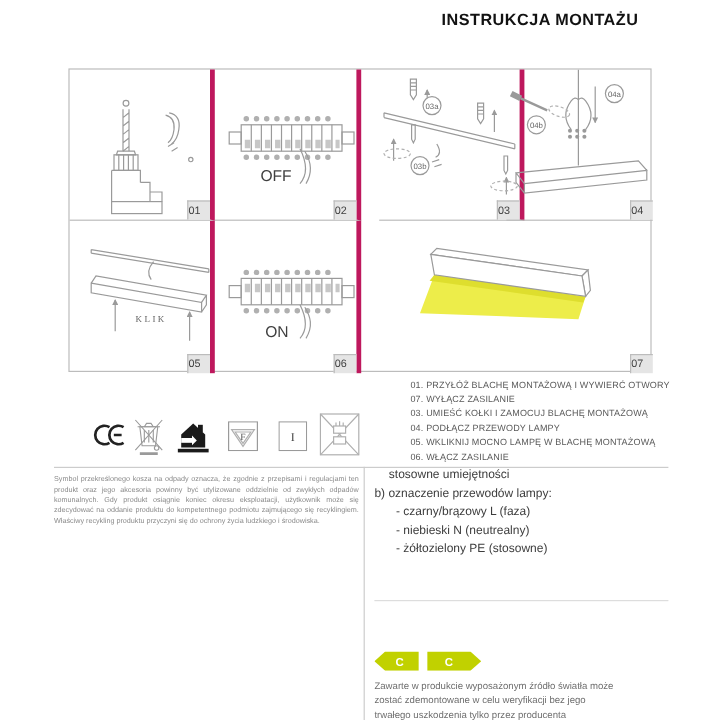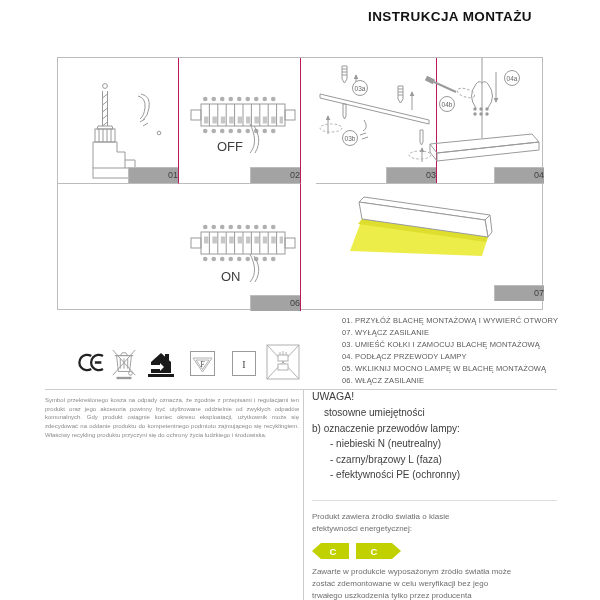--- a/index.html
+++ b/index.html
@@ -2,26 +2,26 @@
 <html><head>
 <meta charset="utf-8">
 <style>
   html,body{margin:0;padding:0;background:#fff;}
   .sheet{position:relative;width:600px;height:600px;background:#fff;overflow:hidden;
          font-family:"Liberation Sans",sans-serif;color:#3d3d3d;}
   .abs{position:absolute;}
   .title{left:300px;top:9px;width:300px;text-align:center;font-size:13.5px;font-weight:bold;
          color:#121212;letter-spacing:.4px;}
   .grid{left:57px;top:57px;width:486px;height:253px;border:1px solid #bcbcbc;box-sizing:border-box;}
-  .panel{position:absolute;box-sizing:border-box;border-right:1px solid #be185d;border-bottom:1px solid #bcbcbc;}
+  .panel{position:absolute;box-sizing:border-box;border-right:4px solid #be185d;border-bottom:1px solid #bcbcbc;}
   .panel.norb{border-right:none;}
   .panel.nobb{border-bottom:none;}
   .panel svg{position:absolute;left:0;top:0;}
   .num{position:absolute;right:0;bottom:0;width:18px;height:15px;border-top:1px solid #bcbcbc;
-       border-left:1px solid #bcbcbc;font-size:9px;line-height:15px;text-align:right;color:#3f3f3f;background:#a3a3a3;padding-left:31px;}
+       border-left:1px solid #bcbcbc;font-size:9px;line-height:15px;text-align:left;color:#3f3f3f;background:#e5e5e5;}
   .steps{left:318px;top:316px;width:240px;font-size:7.5px;color:#5a5a5a;letter-spacing:.15px;}
   .steps div{margin-bottom:3.1px;white-space:nowrap;padding-left:24px;}
   .smallprint{left:45px;top:396px;width:254px;font-size:6px;line-height:1.45;color:#8a8a8a;text-align:justify;}
   .hline{height:1px;background:#cccccc;}
   .vline{width:1px;background:#cccccc;}
   .notice{left:312px;top:390px;width:246px;font-size:10px;color:#3d3d3d;}
   .notice .t{font-size:10.5px;margin-bottom:5px;}
   .notice div{margin-bottom:4.6px;white-space:nowrap;}
   .ind1{padding-left:12px;}
   .ind2{padding-left:18px;}
@@ -132,39 +132,57 @@
             <circle cx="65" cy="56" r="1.7"></circle>
         </g>
         <circle cx="90" cy="20" r="7.5" fill="#fff" stroke="#9a9a9a"></circle>
         <text x="90" y="22.5" font-size="6.5" fill="#666" text-anchor="middle">04a</text>
         <circle cx="25" cy="46" r="7.5" fill="#fff" stroke="#9a9a9a"></circle>
         <text x="25" y="48.5" font-size="6.5" fill="#666" text-anchor="middle">04b</text>
       </svg>
       <div class="num">04</div>
     </div>
 
+    <div class="panel nobb" style="left:0;top:126px;width:121px;height:127px;">
+      <svg width="121" height="127" viewBox="0 0 121 127">
+        <defs>
+          <marker id="arr5" viewBox="0 0 6 6" refX="5" refY="3" markerWidth="5" markerHeight="5" orient="auto">
+            <path d="M0 0 L6 3 L0 6 Z" fill="#9a9a9a"></path>
+          </marker>
+        </defs>
+        <g fill="none" stroke="#9a9a9a" stroke-width="1">
+          <path d="M18 24 L116 40 M18 27 L116 43 M18 24 V27 M116 40 V43"></path>
+          <path d="M70 34 q-7 8 -2 15"></path>
+          <path d="M18 52 L22 46 L114 62 L110 68 M18 52 L110 68 V76 L18 60 Z M114 62 V70 L110 76"></path>
+          <line x1="38" y1="92" x2="38" y2="66" marker-end="url(#arr5)"></line>
+          <line x1="100" y1="100" x2="100" y2="76" marker-end="url(#arr5)"></line>
+        </g>
+        <text x="55" y="84" font-size="7.5" letter-spacing="2" fill="#666" class="serif">KLIK</text>
+      </svg>
+      <div class="num">05</div>
+    </div>
 
     <div class="panel nobb" style="left:121px;top:126px;width:122px;height:127px;">
       <svg width="122" height="127" viewBox="0 0 122 127">
         <line x1="26.2" y1="43" x2="101.8" y2="43" stroke="#b0b0b0" stroke-width="4.5" stroke-dasharray="0.1 8.4" stroke-linecap="round"></line>
         <line x1="26.2" y1="75" x2="101.8" y2="75" stroke="#b0b0b0" stroke-width="4.5" stroke-dasharray="0.1 8.4" stroke-linecap="round"></line>
         <g fill="none" stroke="#9a9a9a" stroke-width="1">
           <rect x="22" y="48" width="84" height="22"></rect>
           <path d="M30.4 48 V70 M38.8 48 V70 M47.2 48 V70 M55.6 48 V70 M64 48 V70 M72.4 48 V70 M80.8 48 V70 M89.2 48 V70 M97.6 48 V70"></path>
           <rect x="12" y="54" width="10" height="10"></rect>
           <rect x="106" y="54" width="10" height="10"></rect>
         </g>
         <line x1="25" y1="56" x2="104" y2="56" stroke="#c7c7c7" stroke-width="7" stroke-dasharray="4.5 3.9"></line>
         <path d="M71 98 C78 90 76 80 71 70 M76 98 C82 88 80 80 75 72" fill="none" stroke="#9a9a9a" stroke-width="1"></path>
         <text x="42" y="97" font-size="13" fill="#3f3f3f">ON</text>
       </svg>
       <div class="num">06</div>
     </div>
 
-    <div class="panel norb nobb" style="left:243px;top:116px;width:243px;height:127px;">
+    <div class="panel norb nobb" style="left:243px;top:126px;width:243px;height:127px;">
       <svg width="243" height="127" viewBox="0 0 243 127">
         <polygon points="61,45 187,63 181,82 49,77" stroke="none" fill="#eded4a"></polygon>
         <polygon points="61,45 187,63 185,68 57,50" stroke="none" fill="#dede2e"></polygon>
         <g fill="#ffffff" stroke="#9a9a9a" stroke-width="1">
           <polygon points="58,28 184,46 189,41 63,23"></polygon>
           <polygon points="184,46 189,41 191,58 187,63"></polygon>
           <polygon points="58,28 184,46 187,63 61,45"></polygon>
         </g>
       </svg>
       <div class="num">07</div>
@@ -235,29 +253,27 @@
     </svg>
   </div>
 
   <div class="abs hline" style="left:45px;top:389px;width:512px;"></div>
   <div class="abs vline" style="left:303px;top:389px;height:211px;"></div>
   <div class="abs hline" style="left:312px;top:500px;width:245px;background:#dddddd;"></div>
 
   <div class="abs smallprint">Symbol przekreślonego kosza na odpady oznacza, że zgodnie z przepisami i regulacjami ten produkt oraz jego akcesoria powinny być utylizowane oddzielnie od zwykłych odpadów komunalnych. Gdy produkt osiągnie koniec okresu eksploatacji, użytkownik może się zdecydować na oddanie produktu do kompetentnego podmiotu zajmującego się recyklingiem. Właściwy recykling produktu przyczyni się do ochrony życia ludzkiego i środowiska.</div>
 
   <div class="abs notice">
-    <div class="t">UWAGA!</div>
     <div class="ind1">stosowne umiejętności</div>
     <div>b) oznaczenie przewodów lampy:</div>
+    <div class="ind2">- czarny/brązowy L (faza)</div>
     <div class="ind2">- niebieski N (neutrealny)</div>
-    <div class="ind2">- czarny/brązowy L (faza)</div>
-    <div class="ind2">- efektywności PE (ochronny)</div>
-  </div>
-
-  <div class="abs energy-intro">Produkt zawiera źródło światła o klasie efektywności energetycznej:</div>
+    <div class="ind2">- żółtozielony PE (stosowne)</div>
+  </div>
+
 
   <div class="abs earrow" style="left:312px;">
     <svg width="37" height="16" viewBox="0 0 37 16">
       <polygon points="37,0 9,0 0,8 9,16 37,16" fill="#c1d100"></polygon>
       <text x="21" y="12" font-size="9.5" font-weight="bold" fill="#ffffff" text-anchor="middle">C</text>
     </svg>
   </div>
   <div class="abs earrow" style="left:356px;">
     <svg width="45" height="16" viewBox="0 0 45 16">
       <polygon points="0,0 36,0 45,8 36,16 0,16" fill="#c1d100"></polygon>

